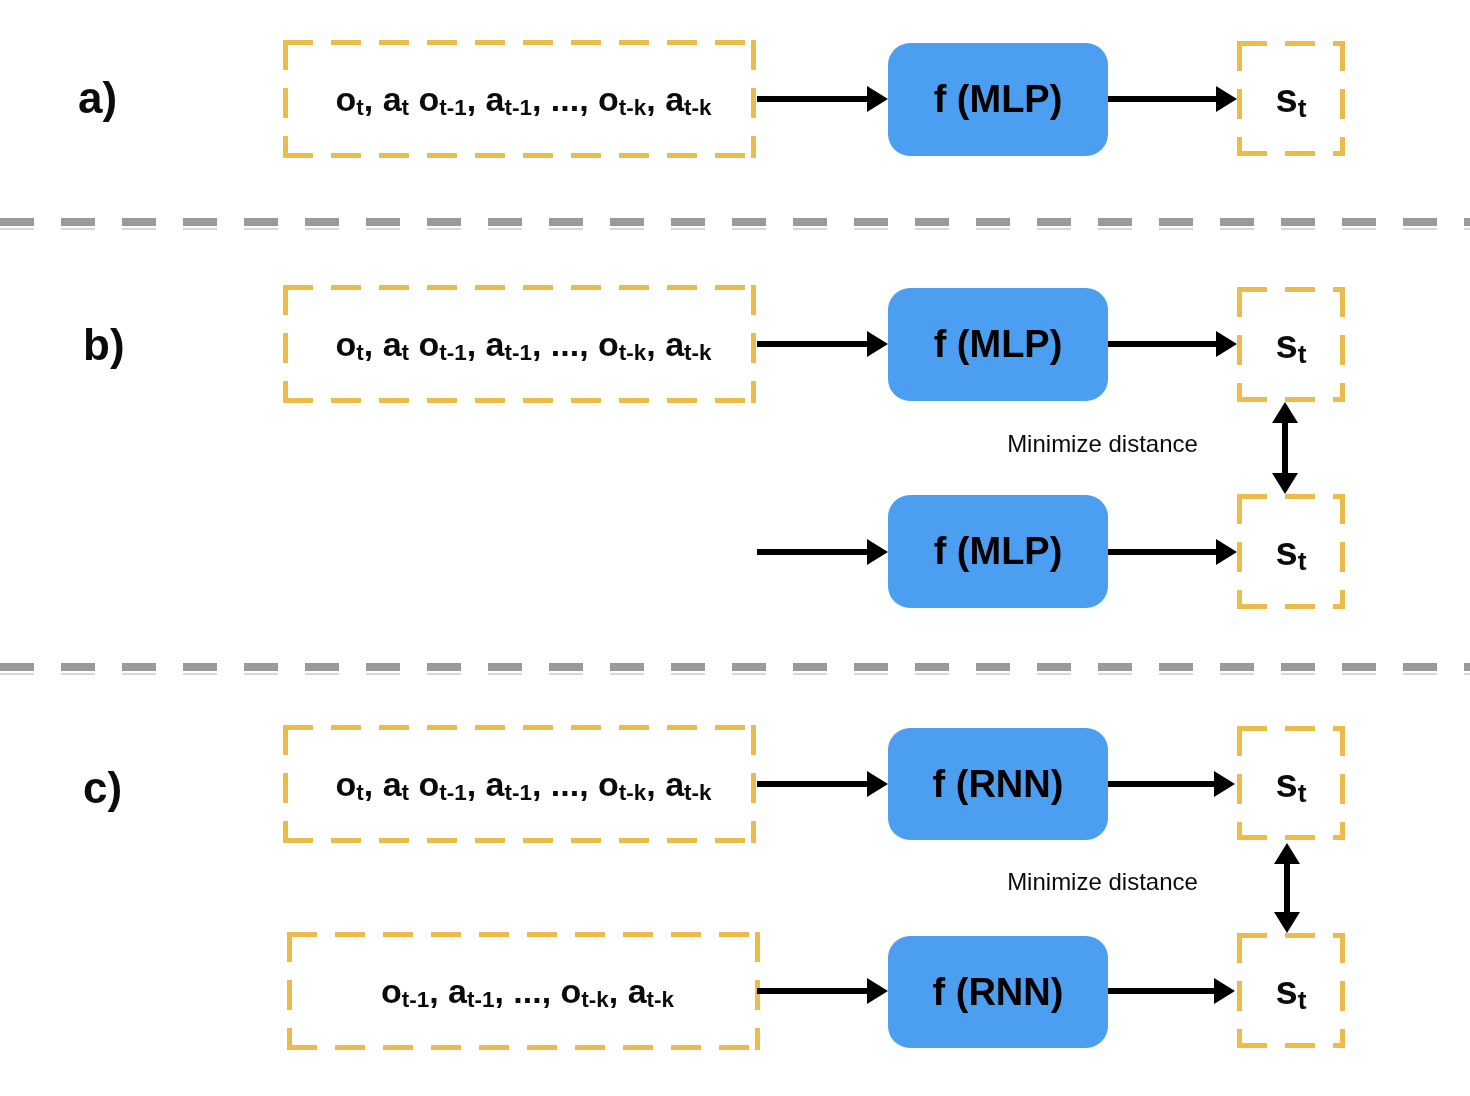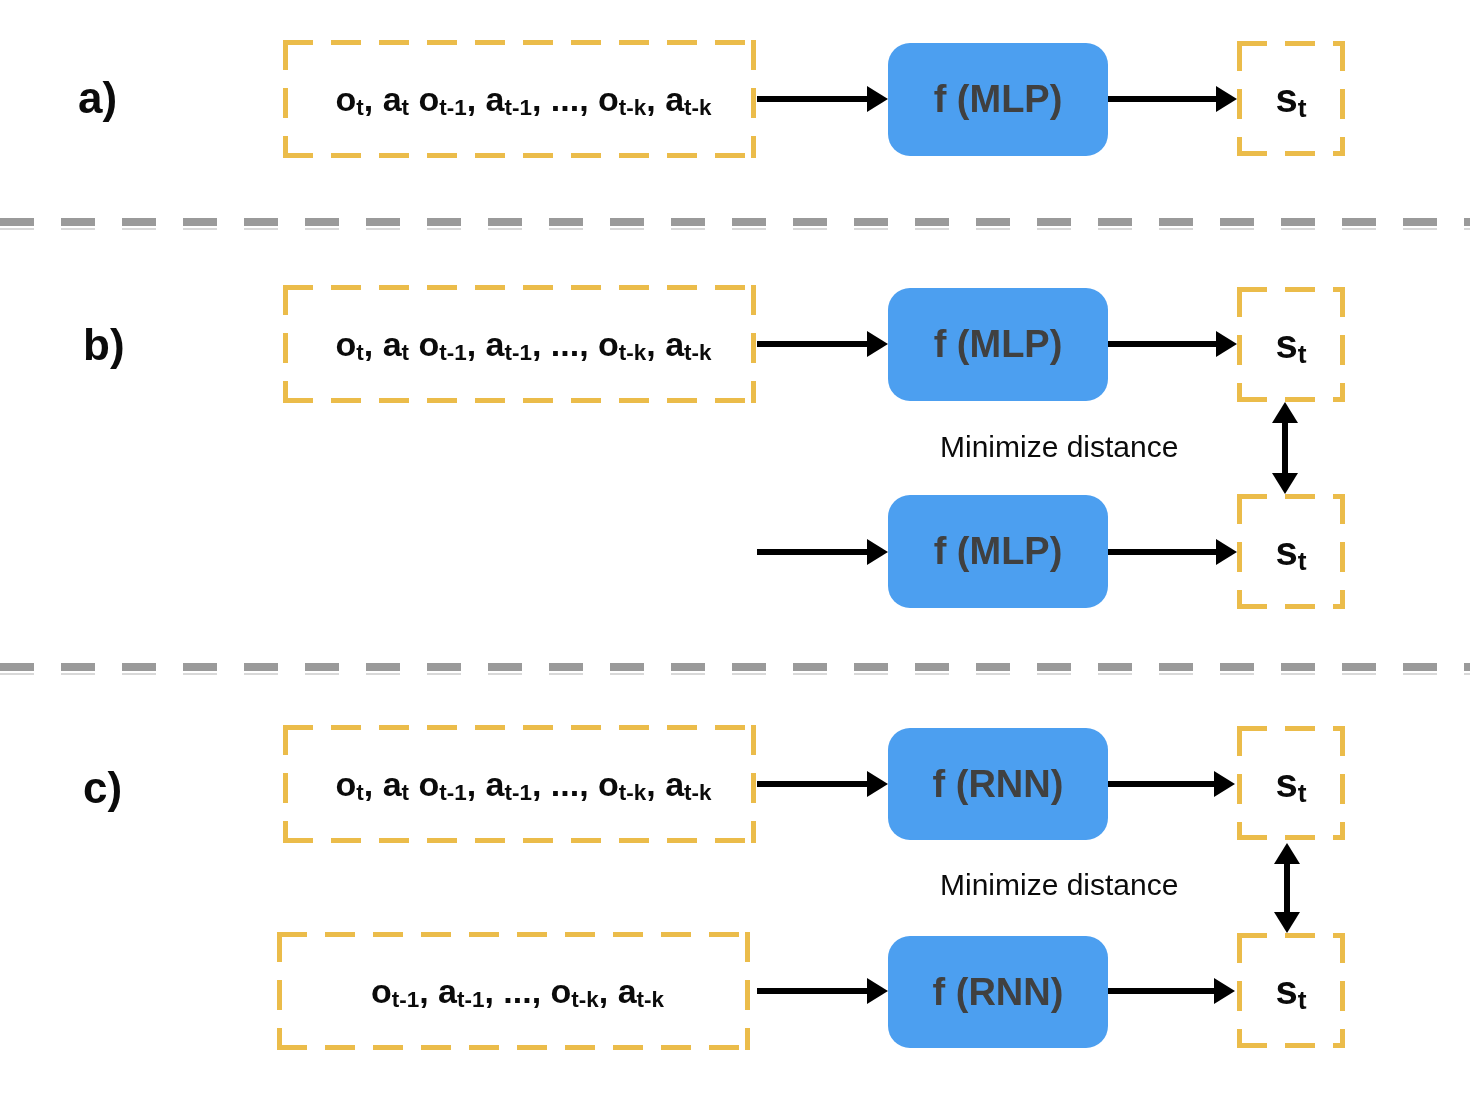--- a/index.html
+++ b/index.html
@@ -26,38 +26,38 @@
     background-repeat: no-repeat;
   }
   .input-text { font-size:34px; font-weight:700; white-space:nowrap;margin-left:8px; }
   .state-text { font-size:40px; font-weight:700; }
   sub { font-size:0.66em; line-height:0; vertical-align:-0.18em; }
 
   .blue-box {
     background:var(--block-blue,#4C9FF0); border-radius:22px;
     display:flex; align-items:center; justify-content:center;
   }
-  .blue-box .model-label { color:#404040; font-size:38px; font-weight:700; white-space:nowrap; }
+  .blue-box .model-label { color:#000000; font-size:38px; font-weight:700; white-space:nowrap; }
 
   .harrow { height:26px; }
   .harrow .shaft { position:absolute; left:0; right:18px; top:10px; height:6px; background:var(--arrow-black,#000); }
   .harrow .head  { position:absolute; right:0; top:0; width:0; height:0;
                    border-top:13px solid transparent; border-bottom:13px solid transparent;
                    border-left:21px solid var(--arrow-black,#000); }
 
   .varrow { width:26px; }
   .varrow .shaft { position:absolute; top:14px; bottom:14px; left:10px; width:6px; background:var(--arrow-black,#000); }
   .varrow .head-up   { position:absolute; top:0; left:0; width:0; height:0;
                        border-left:13px solid transparent; border-right:13px solid transparent;
                        border-bottom:21px solid var(--arrow-black,#000); }
   .varrow .head-down { position:absolute; bottom:0; left:0; width:0; height:0;
                        border-left:13px solid transparent; border-right:13px solid transparent;
                        border-top:21px solid var(--arrow-black,#000); }
 
-  .minimize-label { font-size:30px; font-weight:400; text-align:left; white-space:nowrap; }
+  .minimize-label { font-size:24px; font-weight:400; text-align:center; white-space:nowrap; }
 
   .divider { left:0; width:1470px; height:13px; }
   .divider .dark  { height:8px; background:repeating-linear-gradient(90deg, var(--divider-dark,#9A9A9A) 0 34px, transparent 34px 61px); }
   .divider .light { height:2px; margin-top:2px; background:repeating-linear-gradient(90deg, var(--divider-light,#D8D8D8) 0 34px, transparent 34px 61px); }
 </style>
 </head>
 <body>
 
 <div class="canvas">
 
@@ -171,21 +171,21 @@
   </div>
 
   <div class="abs minimize-label" style="left:940px; top:868px; width:325px;">Minimize distance</div>
 
   <div class="abs varrow" style="left:1274px; top:843px; height:90px;">
     <span class="head-up"></span>
     <span class="shaft"></span>
     <span class="head-down"></span>
   </div>
 
-  <div class="abs dashed-box" style="left:277px; top:932px; width:473px; height:118px;">
+  <div class="abs dashed-box" style="left:287px; top:932px; width:473px; height:118px;">
     <span class="input-text">o<sub>t-1</sub>, a<sub>t-1</sub>, ..., o<sub>t-k</sub>, a<sub>t-k</sub></span>
   </div>
 
   <div class="abs harrow" style="left:757px; top:978px; width:131px;">
     <span class="shaft"></span>
       <span class="head"></span>
   </div>
 
   <div class="abs blue-box" style="left:888px; top:936px; width:220px; height:112px;">
     <span class="model-label">f (RNN)</span>

